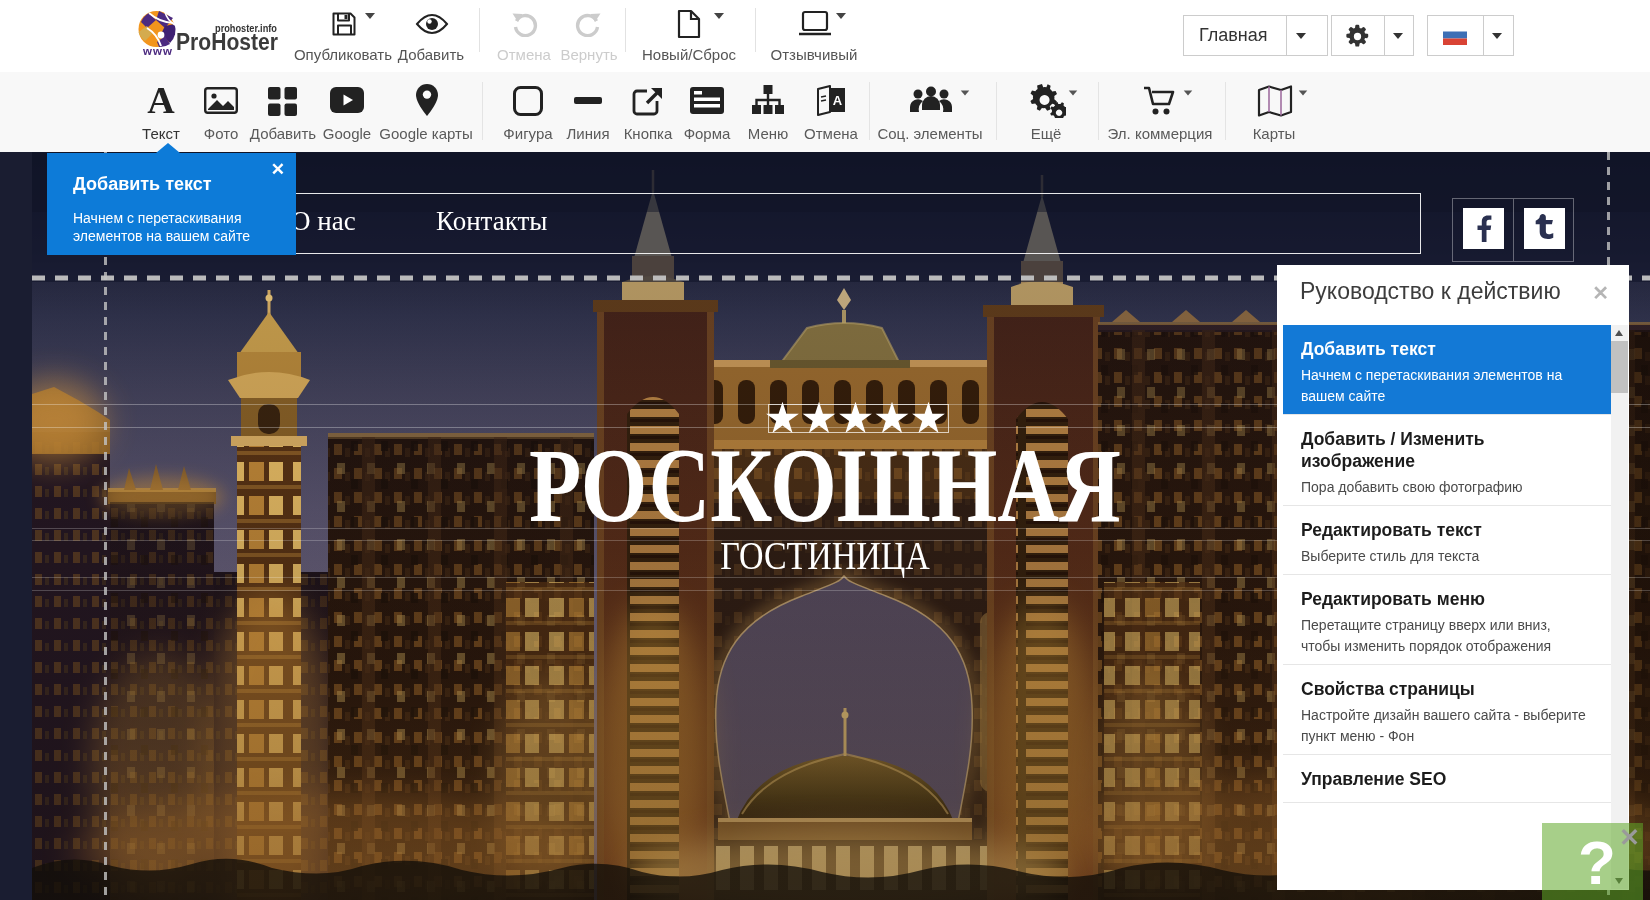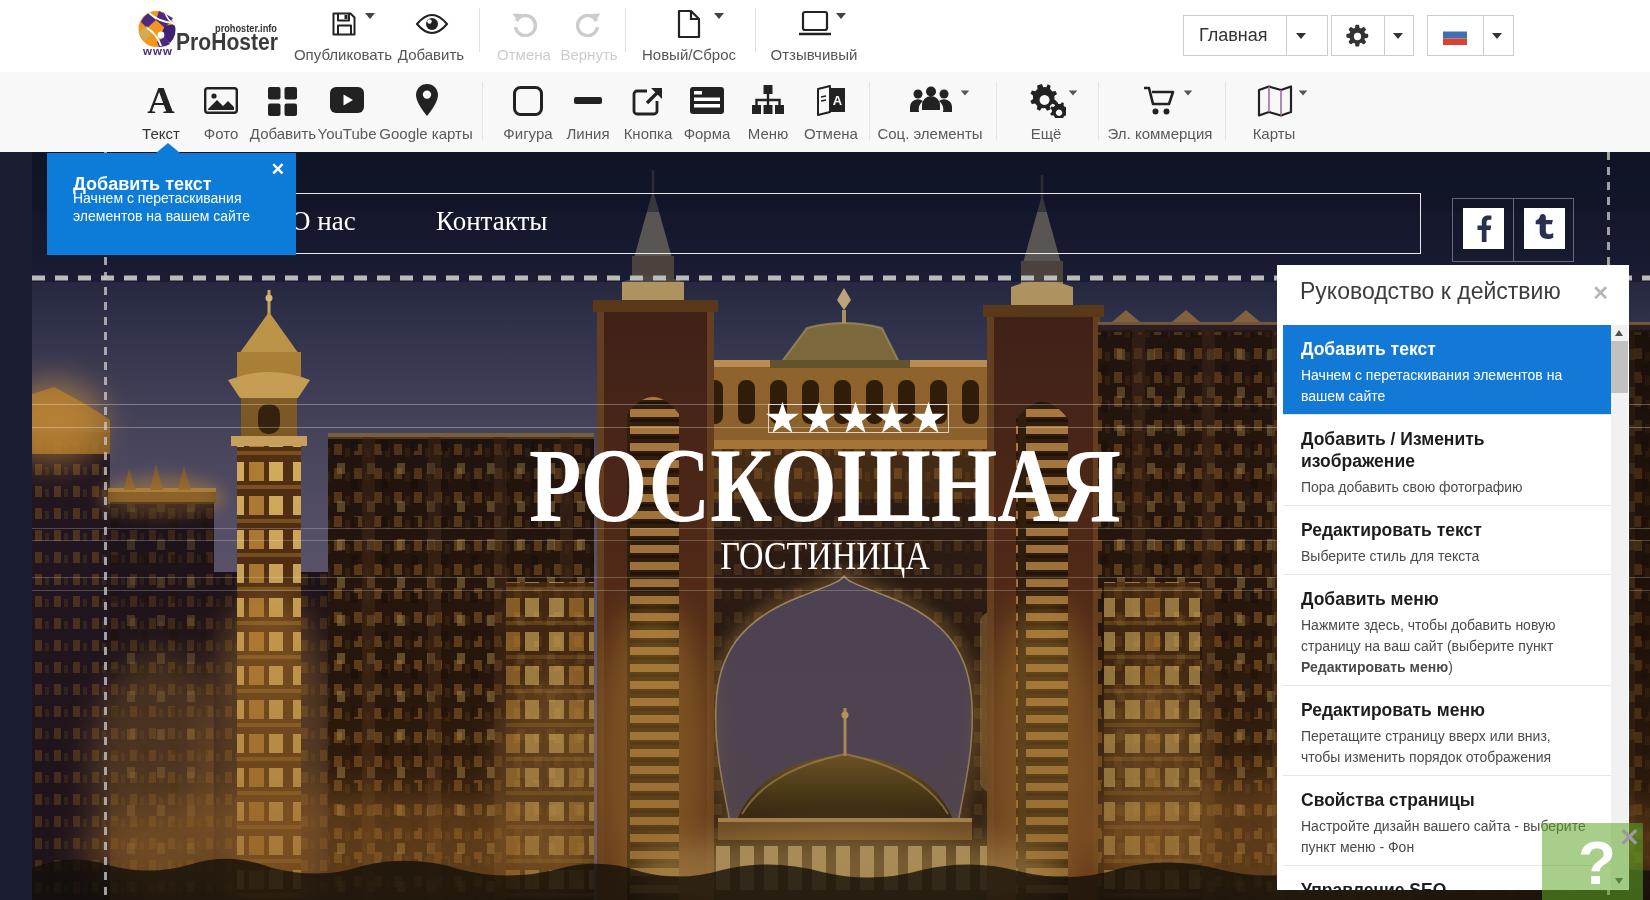--- a/index.html
+++ b/index.html
@@ -17,21 +17,21 @@
   
   #tb2{position:absolute;left:0;top:72px;width:1650px;height:80px;background:#f8f8f8;}
   .t2{position:absolute;text-align:center;color:#5a5a5a;font-size:15px;}
   .t2 .lbl{position:absolute;top:53px;left:50%;transform:translateX(-50%);white-space:nowrap;}
   .vdiv2{position:absolute;top:10px;width:1px;height:58px;background:#e4e4e4;}
   
   #canvas{position:absolute;left:0;top:152px;width:1650px;height:748px;background:#1a1d31;padding-left:32px;}
   
   #tip{position:absolute;left:47px;top:153px;width:249px;height:102px;background:#0d7bd8;color:#fff;}
   #tip .t{position:absolute;left:26px;top:21px;font-size:18px;font-weight:bold;}
-  #tip .d{position:absolute;left:26px;top:36px;font-size:14px;line-height:18px;width:200px;}
+  #tip .d{position:absolute;left:26px;top:56px;font-size:14px;line-height:18px;width:200px;}
   #tip .x{position:absolute;right:11px;top:6px;font-size:17px;font-weight:bold;color:#fff;}
   #tipArrow{position:absolute;left:156px;top:143px;width:0;height:0;border-left:12px solid transparent;border-right:12px solid transparent;border-bottom:10px solid #0d7bd8;}
   
   #panel{position:absolute;left:1277px;top:265px;width:352px;height:625px;background:#fff;overflow:hidden;}
   #panel h1{position:absolute;left:23px;top:13px;margin:0;font-size:23px;font-weight:normal;color:#3c3c3c;}
   #panel .px{position:absolute;right:20px;top:16px;color:#b5b5b5;font-size:20px;font-weight:bold;}
   #plist{position:absolute;left:6px;top:60px;width:329px;}
   .pitem{position:relative;border-bottom:1px solid #e6e6e6;padding:13px 18px 7px 18px;}
   .pitem h2{margin:0 0 5px 0;font-size:17.5px;line-height:22px;color:#1c1c1c;}
   .pitem p{margin:0;font-size:14px;line-height:21px;color:#4a4a4a;max-width:300px;}
@@ -450,21 +450,21 @@
     <div class="t2" style="left:251px;width:64px">
         <span class="lbl">Добавить</span>
       <svg class="abs" style="left:16px;top:14px" width="32" height="30" viewBox="0 0 32 30">
           <rect x="1" y="1" width="12.5" height="12.5" rx="2" fill="#222"></rect>
           <rect x="17.5" y="1" width="12.5" height="12.5" rx="2" fill="#222"></rect>
           <rect x="1" y="17.5" width="12.5" height="12.5" rx="2" fill="#222"></rect>
           <rect x="17.5" y="17.5" width="12.5" height="12.5" rx="2" fill="#222"></rect>
         </svg>
     </div>
     <div class="t2" style="left:315px;width:64px">
-        <span class="lbl">YouTube</span>
+        <span class="lbl">Google</span>
       <svg class="abs" style="left:15px;top:15px" width="34" height="26" viewBox="0 0 34 26">
           <rect width="34" height="26" rx="6" fill="#222"></rect>
           <path d="M13.5 7.5 L23 13 L13.5 18.5 Z" fill="#fff"></path>
         </svg>
     </div>
     <div class="t2" style="left:379px;width:94px">
         <span class="lbl">Google карты</span>
       <svg class="abs" style="left:37px;top:12px" width="22" height="32" viewBox="0 0 22 32">
           <path d="M11 0 C4.9 0 0 4.9 0 11 C0 19.2 11 32 11 32 C11 32 22 19.2 22 11 C22 4.9 17.1 0 11 0 Z" fill="#222"></path>
           <circle cx="11" cy="10.6" r="4.2" fill="#fafafa"></circle>
@@ -577,24 +577,20 @@
         </div>
       <div class="pitem">
           <h2>Добавить / Изменить изображение</h2>
           <p>Пора добавить свою фотографию</p>
         </div>
       <div class="pitem">
           <h2>Редактировать текст</h2>
           <p>Выберите стиль для текста</p>
         </div>
       <div class="pitem">
-          <h2>Добавить меню</h2>
-          <p>Нажмите здесь, чтобы добавить новую<br>страницу на ваш сайт (выберите пункт<br><b>Редактировать меню</b>)</p>
-        </div>
-      <div class="pitem">
           <h2>Редактировать меню</h2>
           <p>Перетащите страницу вверх или вниз,<br>чтобы изменить порядок отображения</p>
         </div>
       <div class="pitem">
           <h2>Свойства страницы</h2>
           <p>Настройте дизайн вашего сайта - выберите<br>пункт меню - Фон</p>
         </div>
       <div class="pitem">
           <h2>Управление SEO</h2>
         </div>

